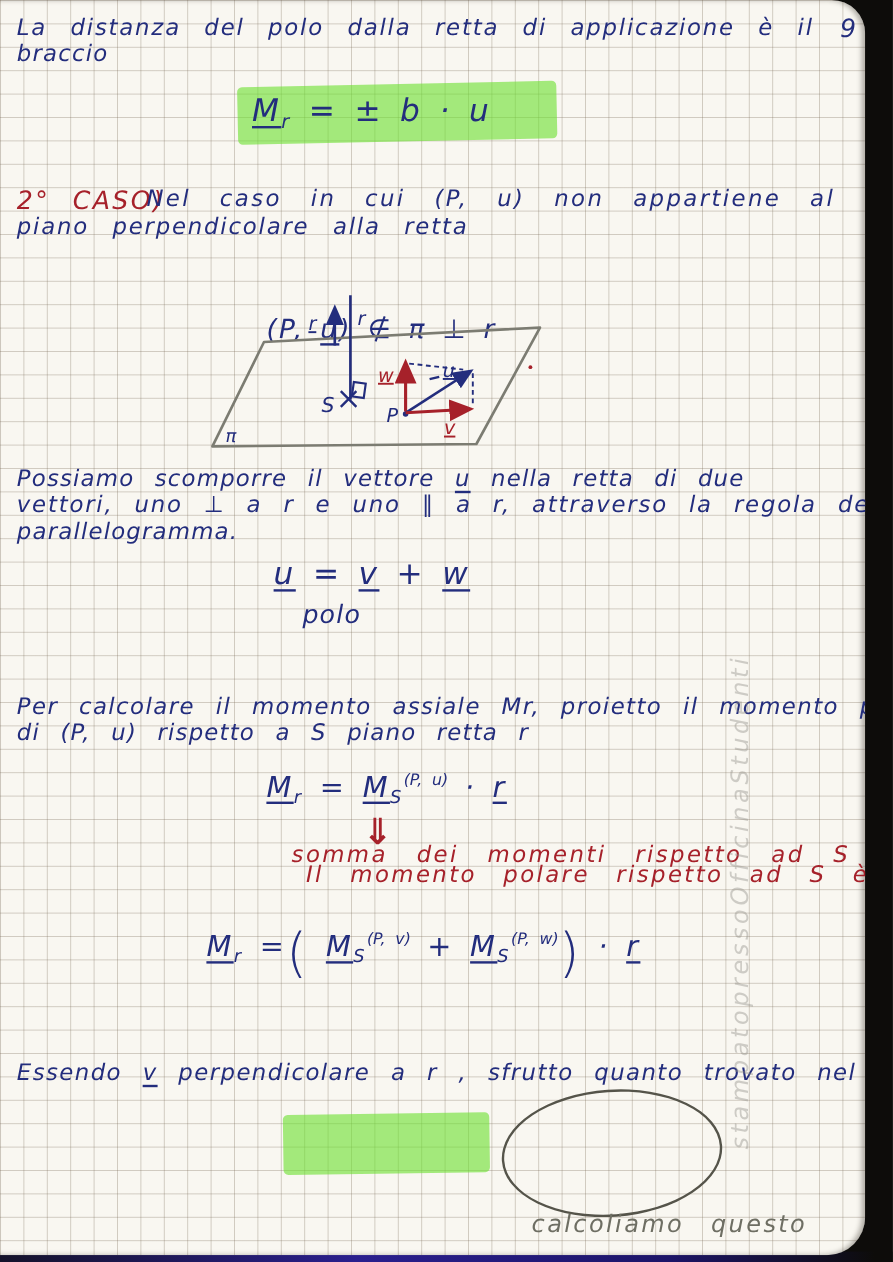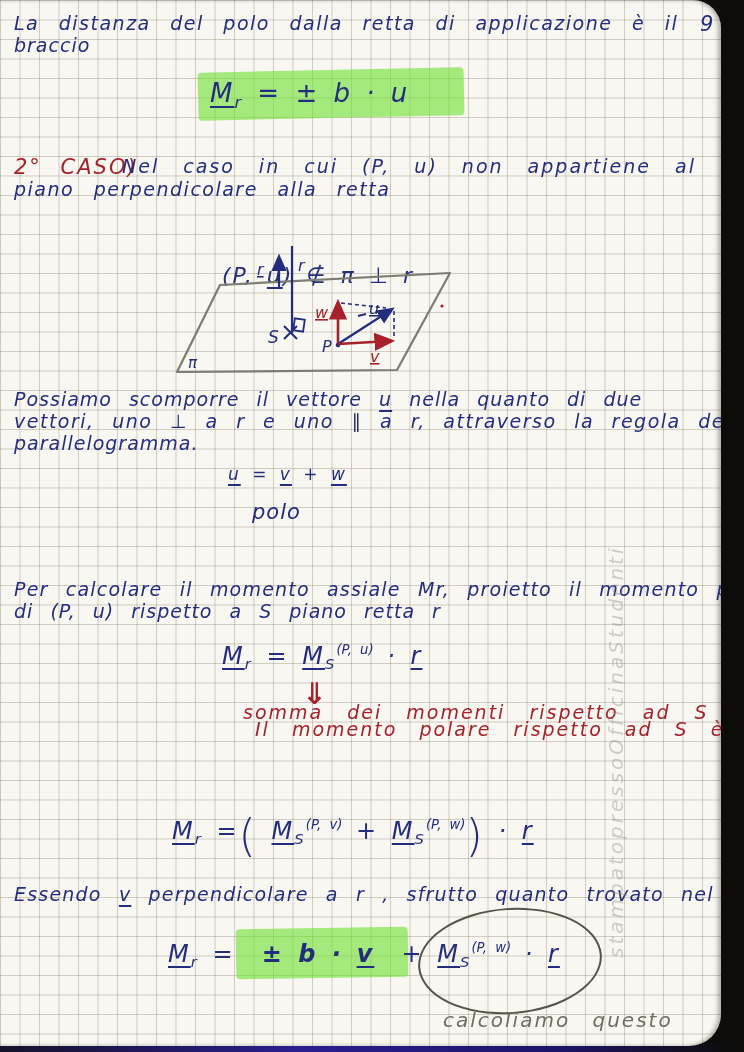--- a/index.html
+++ b/index.html
@@ -80,41 +80,40 @@
       <line x1="180" y1="104" x2="233" y2="70" stroke="#232d7d" stroke-width="2.2" marker-end="url(#ab)"></line>
       <line x1="200" y1="76" x2="208" y2="74" stroke="#232d7d" stroke-width="2"></line>
       <text x="211" y="74" font-size="16" font-style="italic" fill="#232d7d" text-decoration="underline">u</text>
       <line x1="180" y1="104" x2="232" y2="101" stroke="#a6212a" stroke-width="2.6" marker-end="url(#ar)"></line>
       <text x="212" y="122" font-size="16" font-style="italic" fill="#a6212a" text-decoration="underline">v</text>
       <line x1="236" y1="71" x2="236" y2="99" stroke="#232d7d" stroke-width="1.6" stroke-dasharray="4 3"></line>
       <line x1="183" y1="63" x2="228" y2="68" stroke="#232d7d" stroke-width="1.6" stroke-dasharray="4 3"></line>
       <circle cx="284" cy="66" r="1.6" fill="#a6212a"></circle>
     </svg>
 
-    <div class="hand lyr" style="left:14px;top:388px;"><span>Possiamo scomporre il vettore</span> <span class="vec">u</span> <span>nella quanto di due</span></div>
+    <div class="hand lyr" style="left:14px;top:388px;"><span>Possiamo scomporre il vettore</span> <span class="vec">u</span> <span>nella retta di due</span></div>
     <div class="hand lyr" style="left:14px;top:410px;letter-spacing:1.5px;">vettori, uno ⊥ a r e uno ∥ a r, attraverso la regola del</div>
     <div class="hand lyr" style="left:14px;top:432px;">parallelogramma.</div>
 
-    <div class="hand formula lyr" style="left:228px;top:464px;font-size:17px;"><span class="vec">u</span> <span>=</span> <span class="vec">v</span> <span>+</span> <span class="vec">w</span></div>
+    <div class="hand formula lyr" style="left:228px;top:464px;font-size:26px;"><span class="vec">u</span> <span>=</span> <span class="vec">v</span> <span>+</span> <span class="vec">w</span></div>
     <div class="hand lyr" style="left:252px;top:500px;font-size:21px;">polo</div>
 
     <div class="hand lyr" style="left:14px;top:578px;letter-spacing:1.2px;">Per calcolare il momento assiale Mr, proietto il momento polare</div>
     <div class="hand lyr" style="left:14px;top:600px;">di (P, u) rispetto a S piano retta r</div>
 
     <div class="hand formula lyr" style="left:222px;top:642px;"><span class="vec">M</span><sub>r</sub> <span>=</span> <span class="vec">M</span><sub>S</sub><sup>(P, u)</sup> <span>·</span> <span class="vec">r</span></div>
     <div class="hand red dn-arrow lyr" style="left:302px;top:676px;">⇓</div>
 
     <div class="hand red lyr" style="left:255px;top:718px;letter-spacing:2px;word-spacing:14px;">Il momento polare rispetto ad S è la</div>
     <div class="hand red lyr" style="left:243px;top:701px;letter-spacing:2px;word-spacing:16px;">somma dei momenti rispetto ad S</div>
 
-    <div class="hand formula lyr" style="left:172px;top:810px;"><span class="vec">M</span><sub>r</sub> <span>=</span><span class="bigparen">(</span> <span class="vec">M</span><sub>S</sub><sup>(P, v)</sup> <span>+</span> <span class="vec">M</span><sub>S</sub><sup>(P, w)</sup><span class="bigparen">)</span> <span>·</span> <span class="vec">r</span></div>
+    <div class="hand formula lyr" style="left:172px;top:769px;"><span class="vec">M</span><sub>r</sub> <span>=</span><span class="bigparen">(</span> <span class="vec">M</span><sub>S</sub><sup>(P, v)</sup> <span>+</span> <span class="vec">M</span><sub>S</sub><sup>(P, w)</sup><span class="bigparen">)</span> <span>·</span> <span class="vec">r</span></div>
 
     <div class="hand lyr" style="left:14px;top:883px;letter-spacing:1.2px;"><span>Essendo</span> <span class="vec">v</span> <span>perpendicolare a r , sfrutto quanto trovato nel 1° caso</span></div>
 
     <div class="hl" style="left:236px;top:928px;width:172px;height:50px;transform:rotate(-0.8deg);"></div>
     <div class="circle-mark" style="left:418px;top:908px;width:180px;height:102px;"></div>
-    <div class="hand formula lyr" style="left:168px;top:940px;"><span class="vec">M</span><sub>r</sub> <span>=</span>&nbsp; <span style="font-weight:bold;">± b ·</span> <span class="vec" style="font-weight:bold;">v</span>&nbsp; <span>+</span> <span class="vec">M</span><sub>S</sub><sup>(P, w)</sup> <span>·</span> <span class="vec">r</span></div>
 
     <div class="hand pencil lyr" style="left:398px;top:1008px;font-size:20px;letter-spacing:2px;word-spacing:14px;margin-left:45px;">calcoliamo questo</div>
 
     <div class="watermark">stampatopressoOfficinaStudenti</div>
   </div>
 </div>
 
 </body></html>

